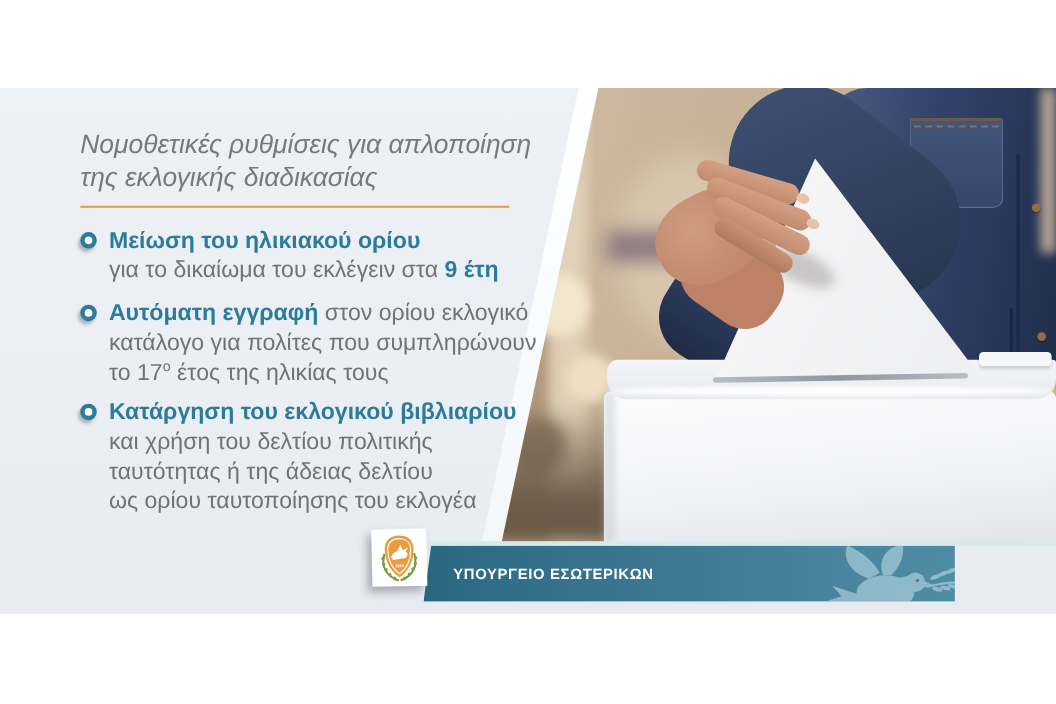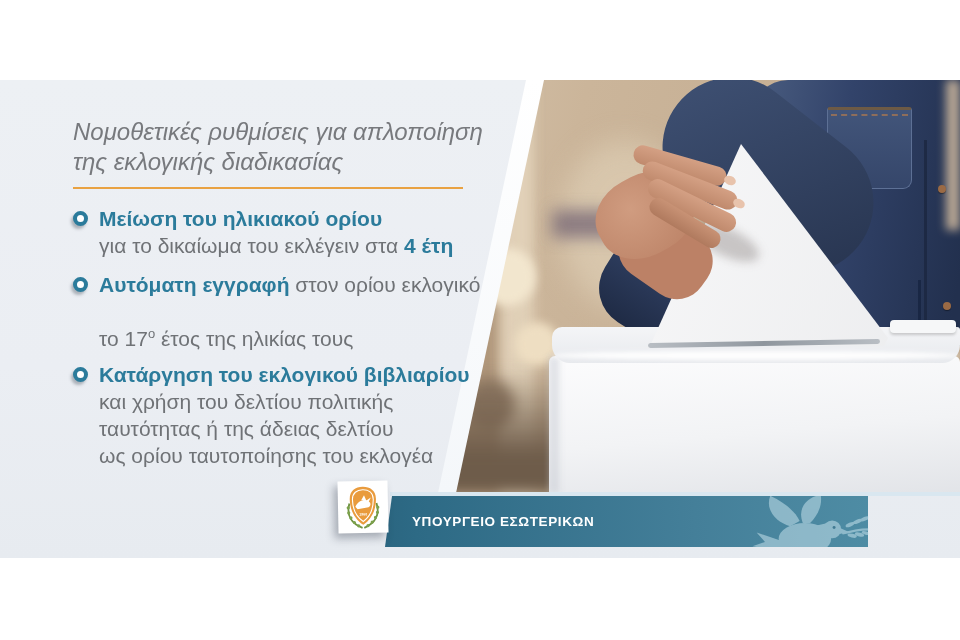--- a/index.html
+++ b/index.html
@@ -161,22 +161,22 @@
 
   <div class="seam"></div>
 
   <div class="content">
     <div class="title">
       <div>Νομοθετικές ρυθμίσεις για απλοποίηση</div>
       <div>της εκλογικής διαδικασίας</div>
     </div>
     <div class="rule"></div>
     <div class="bullets">
-        <div class="bullet"><span class="ring"></span><span><span class="strong">Μείωση του ηλικιακού ορίου</span><br><span>για το δικαίωμα του εκλέγειν στα </span><span class="strong">4 έτη</span></span></div>
-        <div class="bullet"><span class="ring"></span><span><span class="strong">Αυτόματη εγγραφή</span><span> στον ορίου εκλογικό</span><br><br><span>το 17</span><span class="sup">ο</span><span> έτος της ηλικίας τους</span></span></div>
+        <div class="bullet"><span class="ring"></span><span><span class="strong">Μείωση του ηλικιακού ορίου</span><br><span>για το δικαίωμα του εκλέγειν στα </span><span class="strong">9 έτη</span></span></div>
+        <div class="bullet"><span class="ring"></span><span><span class="strong">Αυτόματη εγγραφή</span><span> στον ορίου εκλογικό</span><br><span>κατάλογο για πολίτες που συμπληρώνουν</span><br><span>το 17</span><span class="sup">ο</span><span> έτος της ηλικίας τους</span></span></div>
         <div class="bullet b3"><span class="ring"></span><span><span class="strong">Κατάργηση του εκλογικού βιβλιαρίου</span><br><span>και χρήση του δελτίου πολιτικής</span><br><span>ταυτότητας ή της άδειας δελτίου</span><br><span>ως ορίου ταυτοποίησης του εκλογέα</span></span></div>
       </div>
   </div>
 
   <div class="bar-topline"></div>
   <div class="ministry-bar">
     <svg class="dove" viewBox="0 0 120 52">
       <g opacity="0.5" fill="#cfe9f2">
         <path d="M44 30 C 30 26 20 14 25 1 C 38 7 49 16 53 25 Z"></path>
         <path d="M56 27 C 51 14 58 3 73 0 C 75 10 70 20 63 27 Z"></path>

